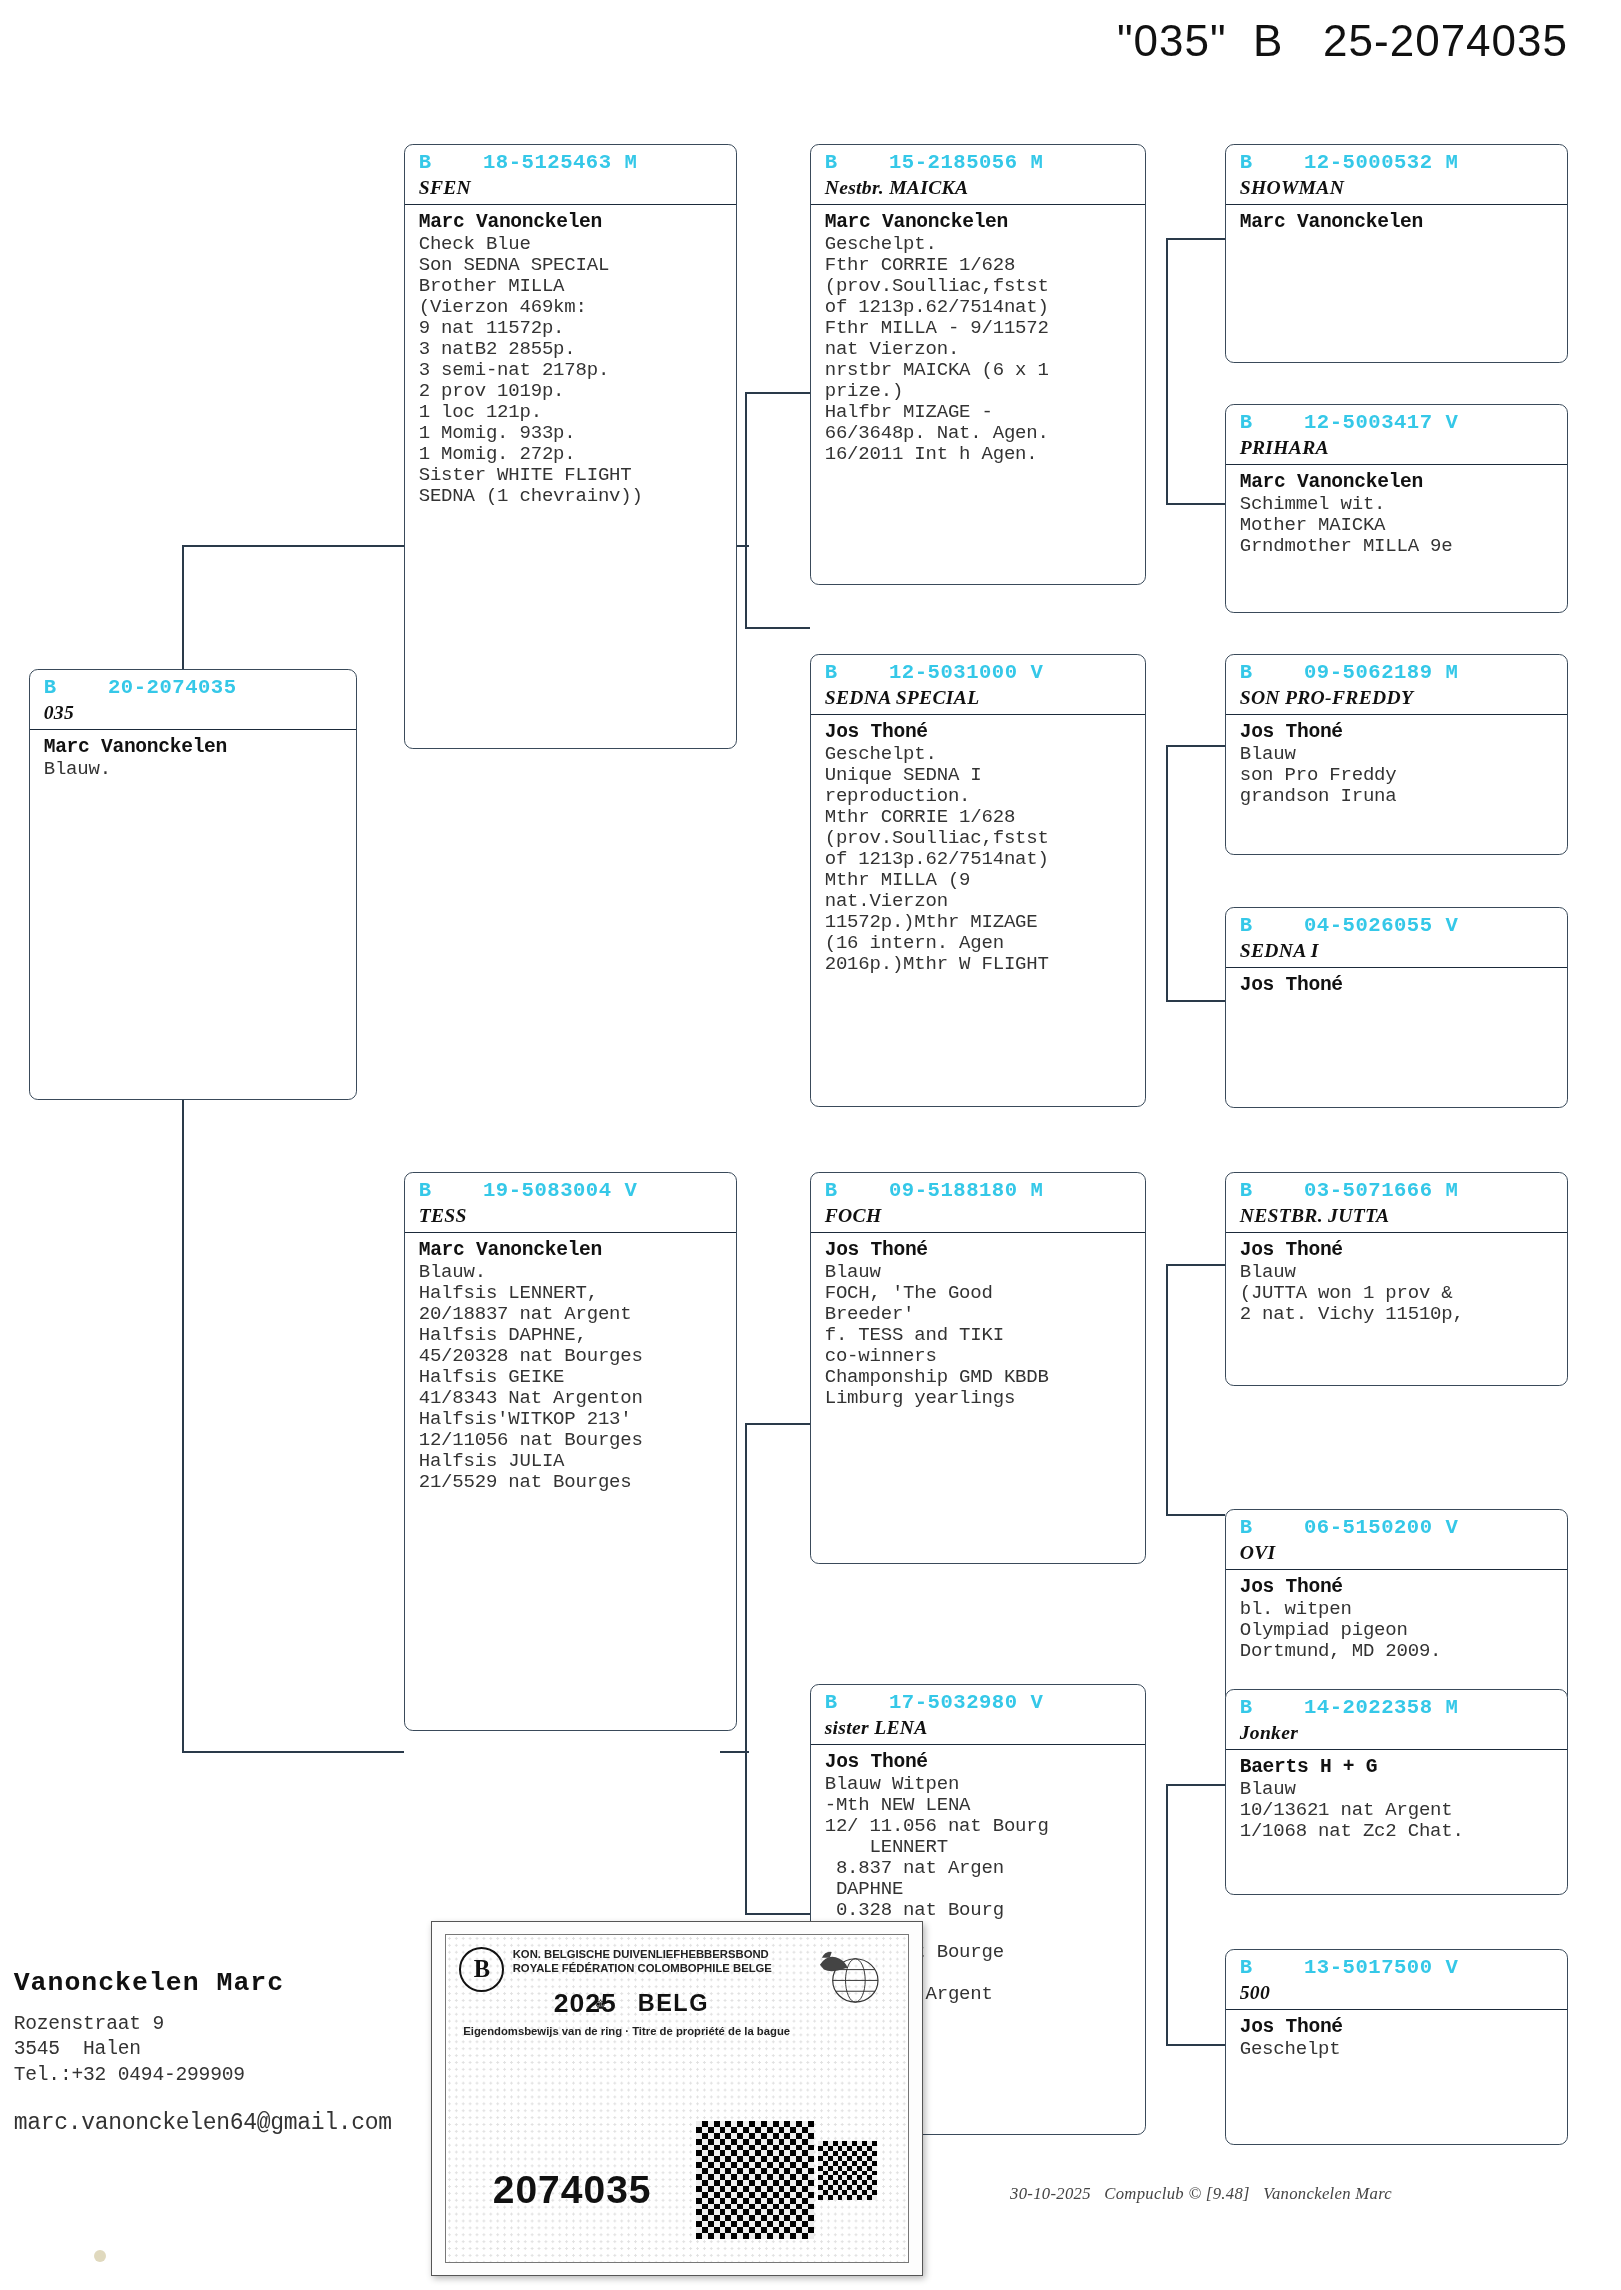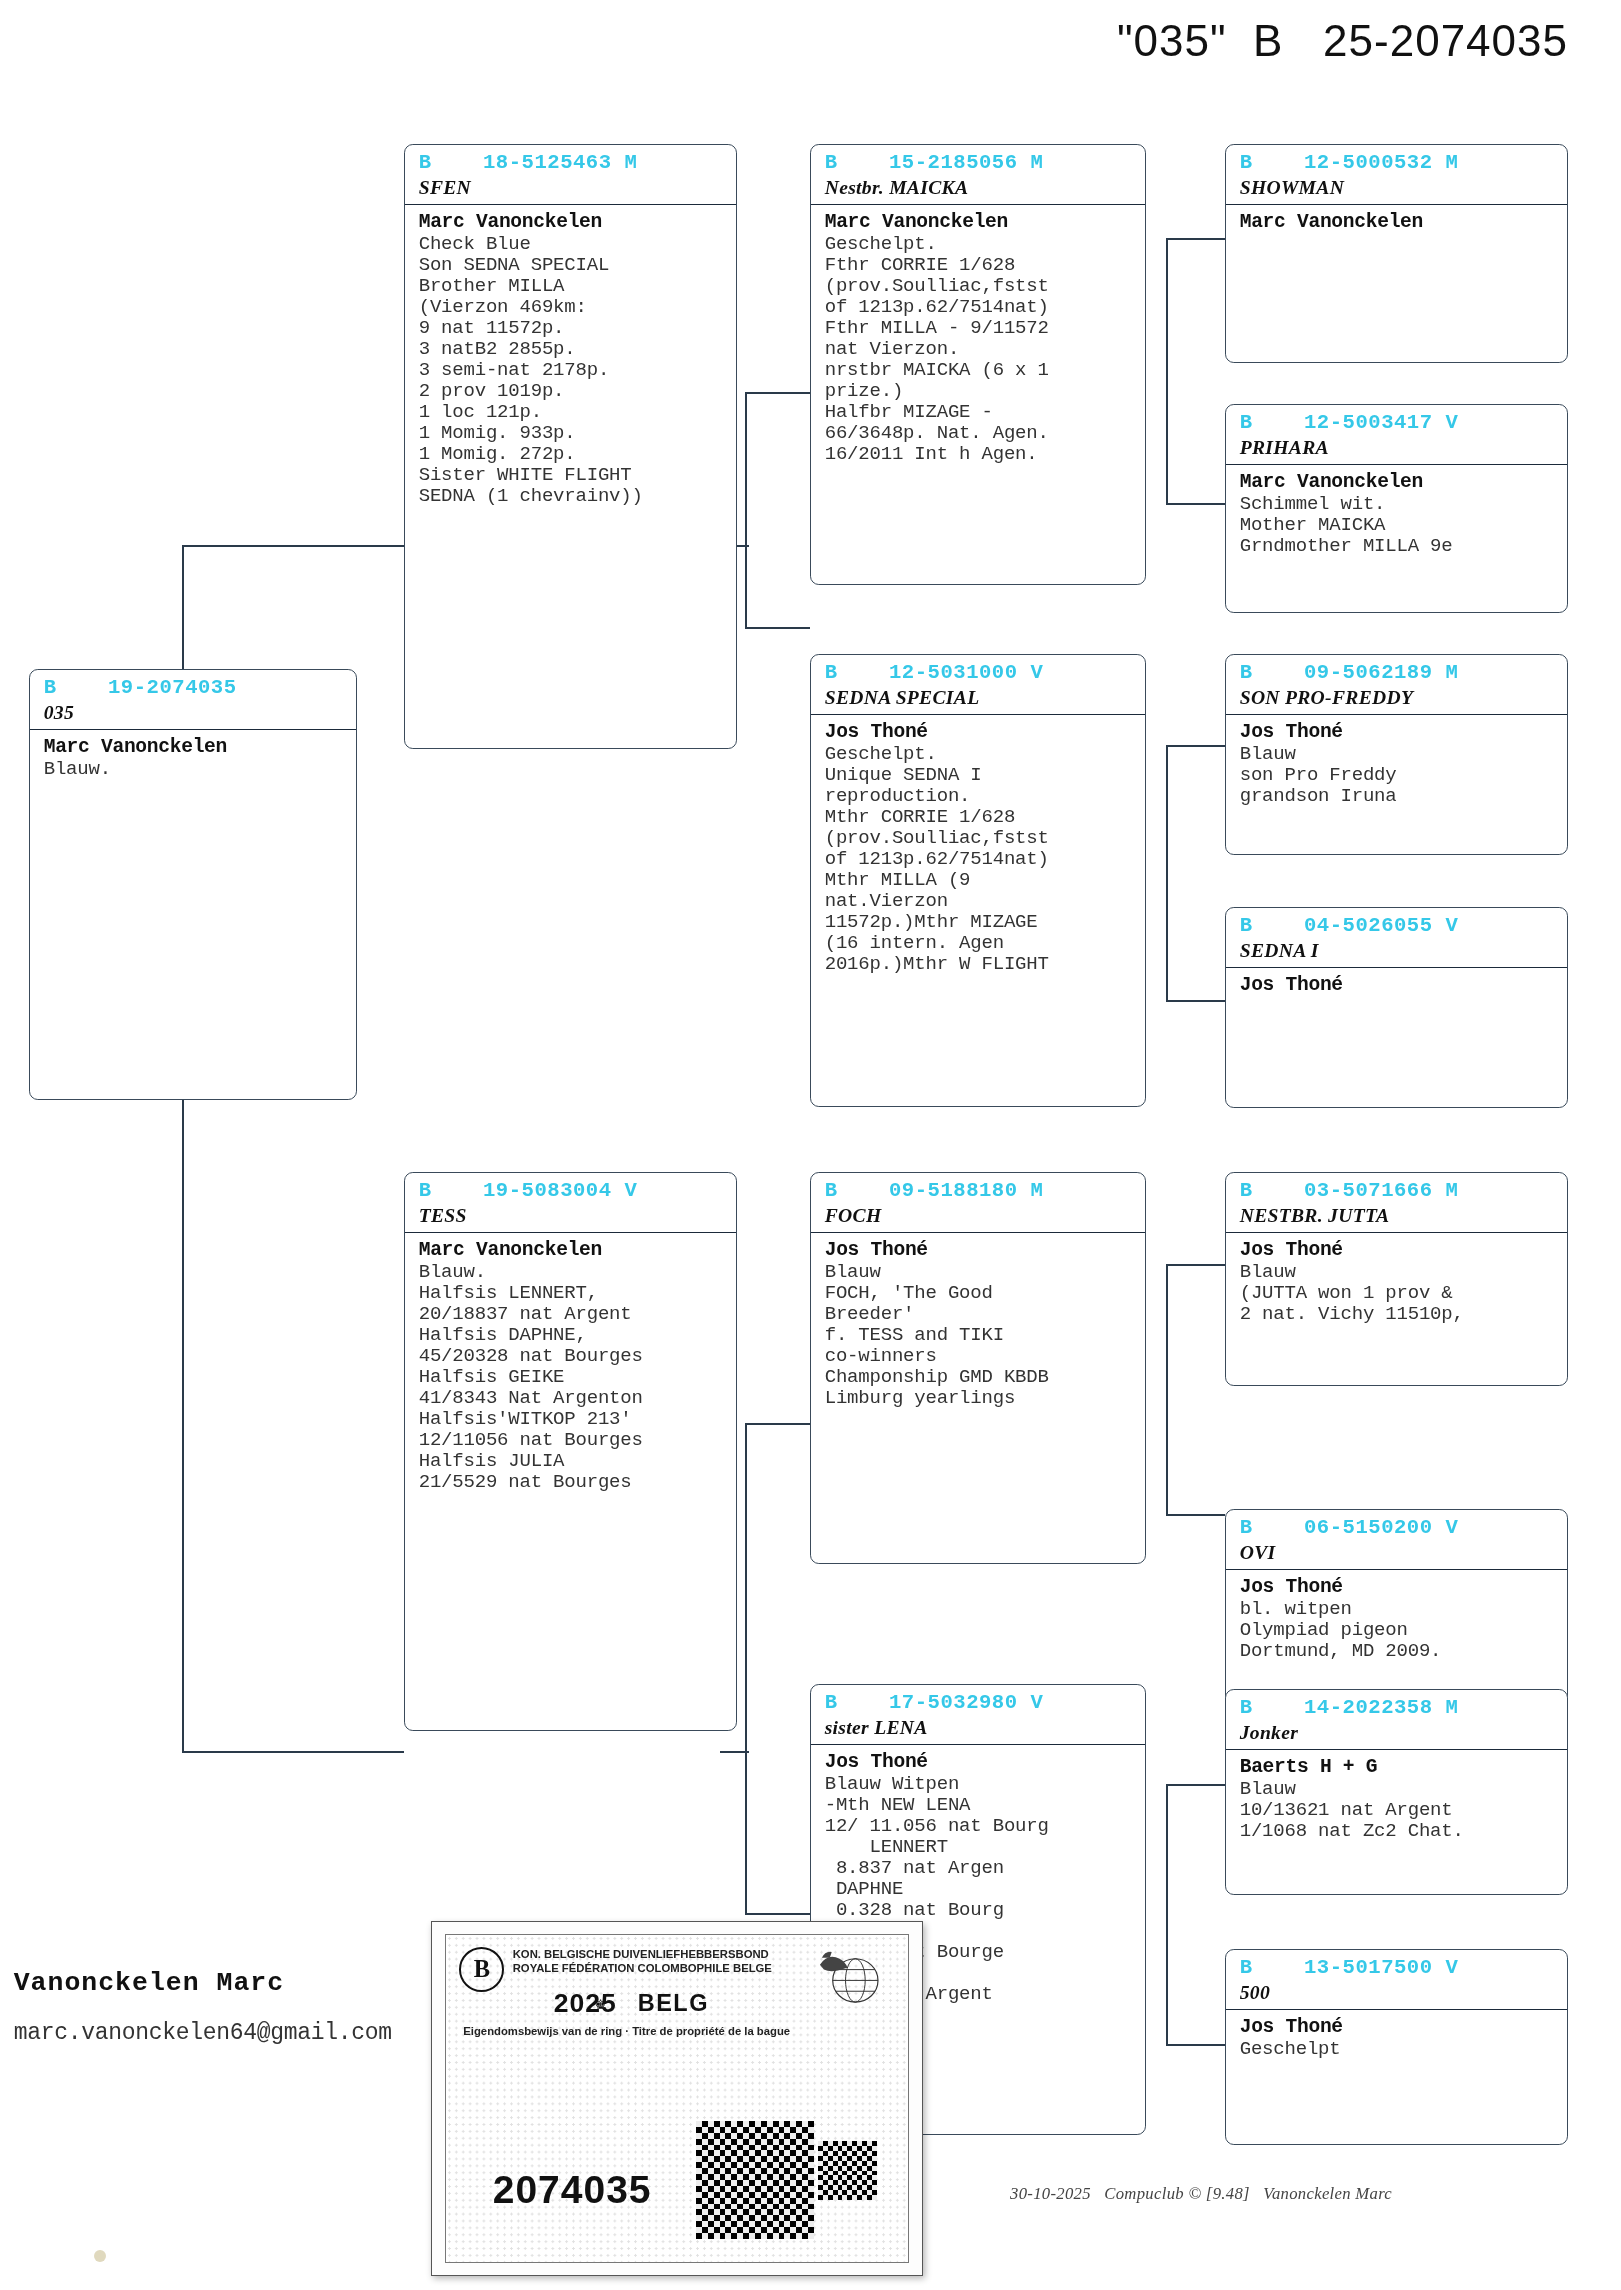--- a/index.html
+++ b/index.html
@@ -152,21 +152,21 @@
 
 <div class="ln lnv" style="left:1166px;top:1264px;height:250px;"></div>
 <div class="ln lnh" style="left:1166px;top:1264px;width:59px;"></div>
 <div class="ln lnh" style="left:1166px;top:1514px;width:59px;"></div>
 
 <div class="ln lnv" style="left:1166px;top:1784px;height:260px;"></div>
 <div class="ln lnh" style="left:1166px;top:1784px;width:59px;"></div>
 <div class="ln lnh" style="left:1166px;top:2044px;width:59px;"></div>
 
 <div class="pbox" style="left:29px;top:669px;width:328px;height:431px;">
-  <div class="ring">B    19-2074035</div>
+  <div class="ring">B    20-2074035</div>
   <div class="nm">035</div>
   <div class="owner">Marc Vanonckelen</div>
   <div class="lines">Blauw.</div>
 </div>
 
 <div class="pbox" style="left:404px;top:144px;width:333px;height:605px;">
   <div class="ring">B    18-5125463 M</div>
   <div class="nm">SFEN</div>
   <div class="owner">Marc Vanonckelen</div>
   <div class="lines">Check Blue
@@ -324,20 +324,23 @@
 
 <div class="pbox" style="left:1225px;top:1949px;width:343px;height:196px;">
   <div class="ring">B    13-5017500 V</div>
   <div class="nm">500</div>
   <div class="owner">Jos Thoné</div>
   <div class="lines">Geschelpt</div>
 </div>
 
 <div id="breeder">
   <div class="bname">Vanonckelen Marc</div>
+  <div class="bl">Rozenstraat 9
+3545  Halen
+Tel.:+32 0494-299909</div>
   <div class="bmail">marc.vanonckelen64@gmail.com</div>
 </div>
 
 <div id="meta">30-10-2025   Compuclub © [9.48]   Vanonckelen Marc</div>
 
 <div id="cert">
   <div class="certinner">
     <div class="dots"></div>
     <div class="bstamp">B</div>
     <div class="fed">KON. BELGISCHE DUIVENLIEFHEBBERSBOND

